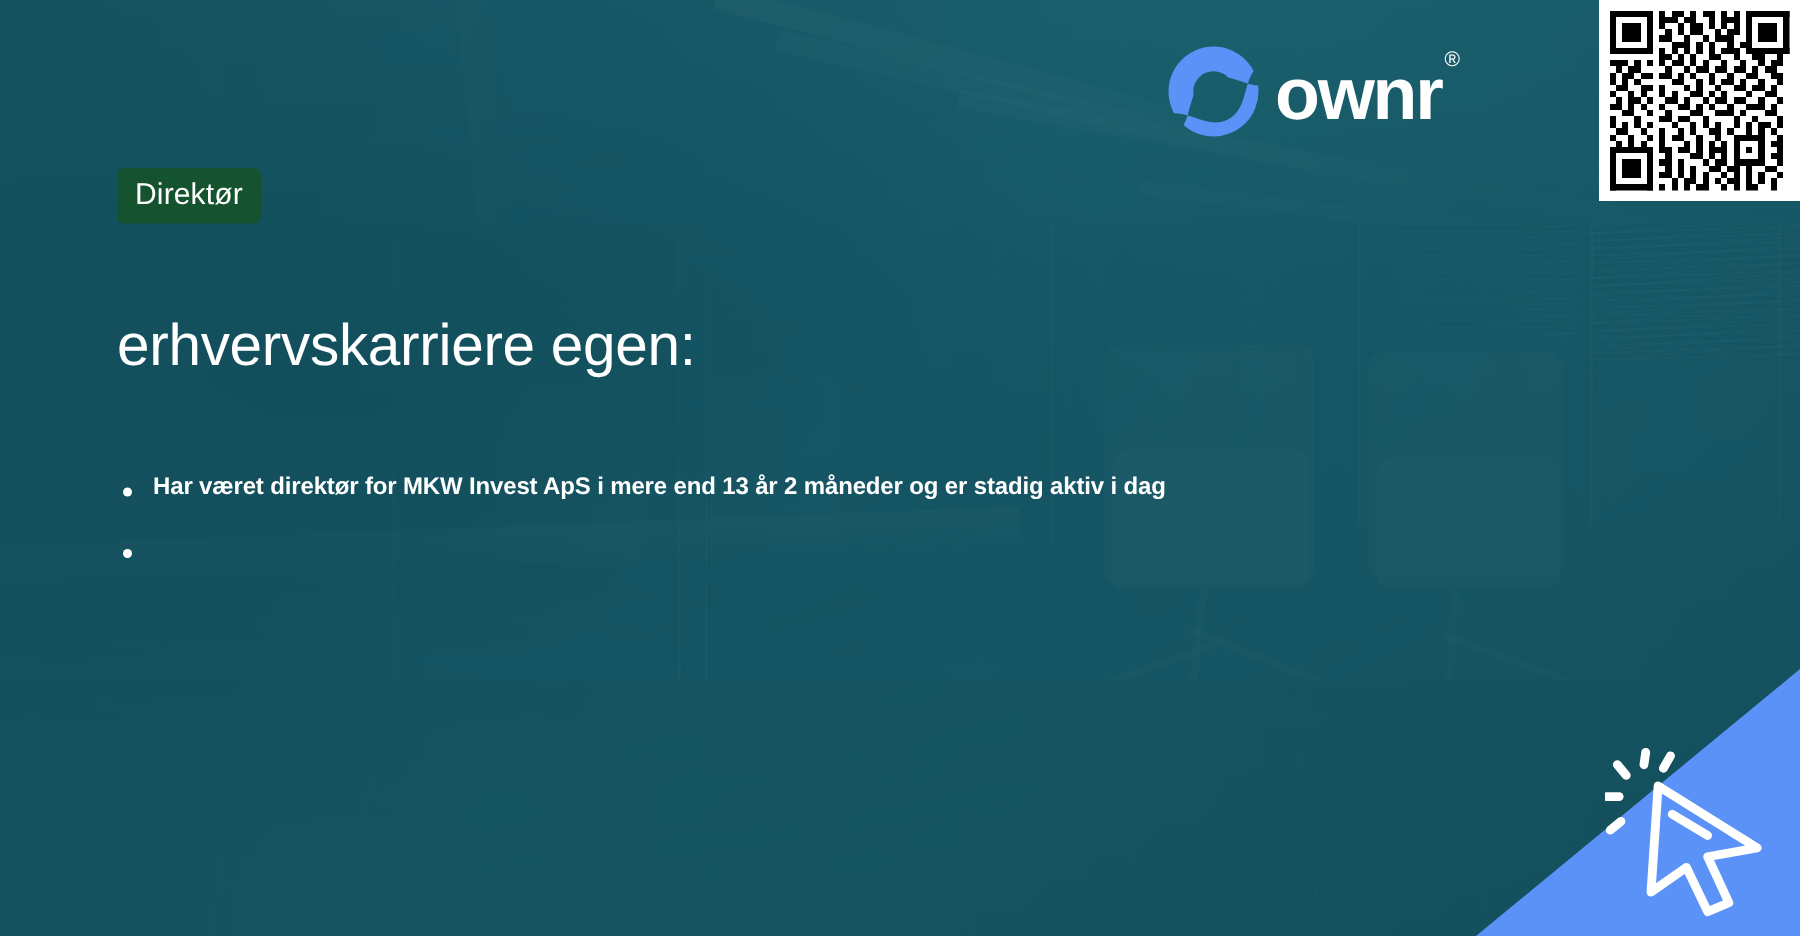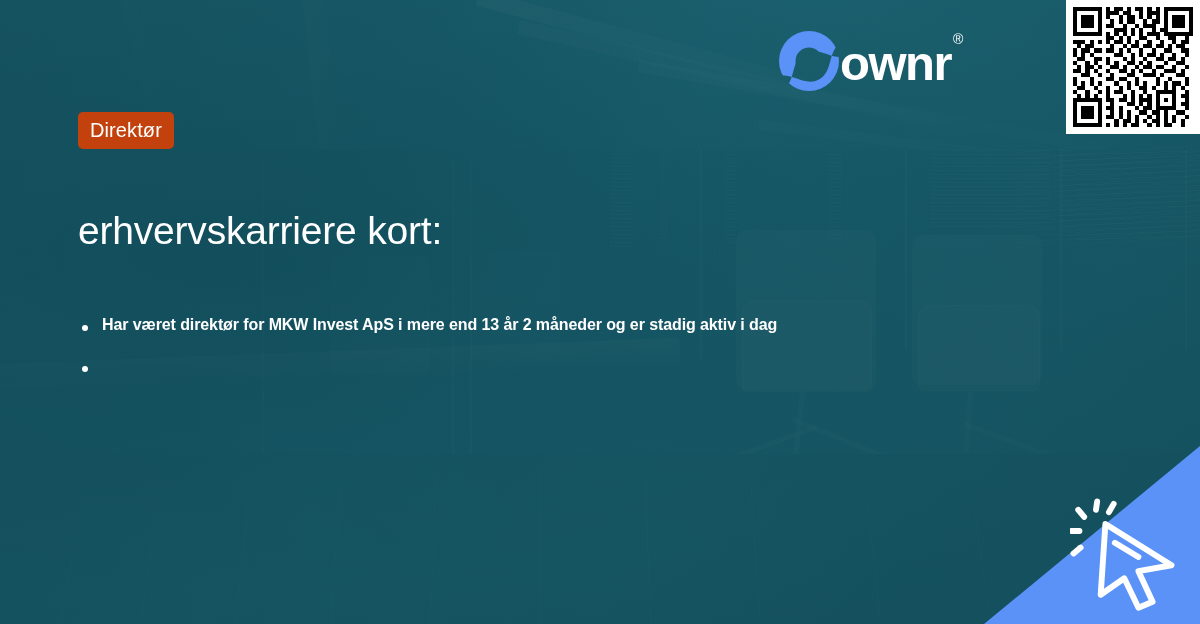--- a/index.html
+++ b/index.html
@@ -107,21 +107,21 @@
   #tint2 {
     position:absolute; inset:0;
     background:linear-gradient(100deg, rgba(19,76,90,.55) 0%, rgba(19,76,90,.12) 55%, rgba(19,76,90,.30) 100%);
   }
 
   
   #content { position:absolute; inset:0; }
 
   .badge {
     position:absolute; left:78px; top:112px;
-    background:#c2410c;
+    background:#14532d;
     color:#ffffff;
     font-size:20px;
     line-height:1;
     padding:8px 12px 9px 12px;
     border-radius:5px;
     letter-spacing:.1px;
     white-space:nowrap;
   }
 
   .title {
@@ -169,21 +169,21 @@
     position:absolute; left:778px; top:30px;
     width:246px; height:62px;
     display:flex; align-items:center;
   }
   #logo .mark { width:62px; height:62px; flex:0 0 62px; }
   #logo .word {
     color:#ffffff;
     font-size:49px;
     font-weight:bold;
     line-height:1;
-    margin-left:0;
+    margin-left:10px;
     letter-spacing:-1.5px;
     position:relative;
     top:2px;
   }
   #logo .reg {
     color:#ffffff;
     font-size:14px;
     font-weight:400;
     position:relative;
     top:-22px;
@@ -279,21 +279,21 @@
     <div class="plank" style="left:990px; height:110px;transform:rotate(-8deg);"></div>
   </div>
 
   <div id="tint"></div>
   <div id="tint2"></div>
 
   <div id="content">
 
     <div class="badge">Direktør</div>
 
-    <div class="subtitle">erhvervskarriere kort:</div>
+    <div class="subtitle">erhvervskarriere egen:</div>
 
     <div id="bullets">
       <div class="bullet">
         <span class="dot"></span>
         <span>Har været direktør for MKW Invest ApS i mere end 13 år 2 måneder og er stadig aktiv i dag</span>
       </div>
       <div class="bullet">
         <span class="dot"></span>
       </div>
     </div>

